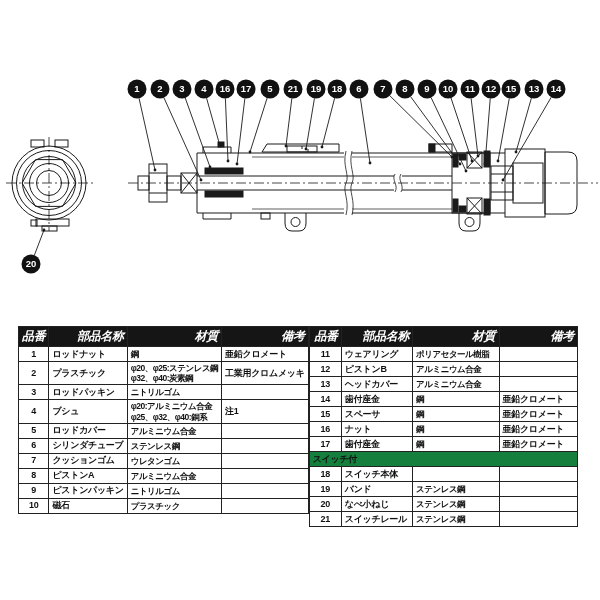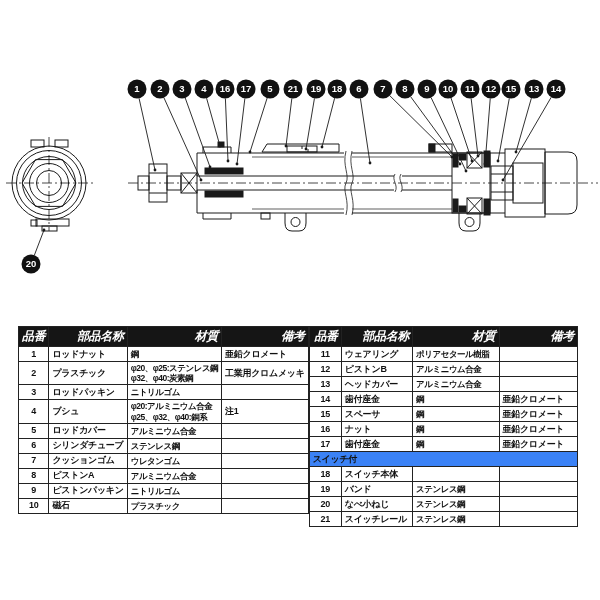--- a/index.html
+++ b/index.html
@@ -10,21 +10,21 @@
   .note-top{position:absolute;top:306px;left:10px;font-size:11px;font-weight:bold;letter-spacing:-0.3px;}
   .note-bottom{position:absolute;top:520px;left:8px;font-size:10px;font-weight:bold;letter-spacing:-0.3px;}
   .tables{position:absolute;top:326px;left:18px;width:560px;display:flex;align-items:flex-start;}
   table{border-collapse:collapse;table-layout:fixed;}
   th,td{border:1px solid #222;font-weight:bold;padding:1px 3px;white-space:pre;overflow:hidden;
         vertical-align:middle;letter-spacing:-0.3px;}
   th{background:#151515;color:#fff;font-size:12px;height:12px;text-align:right;font-style:italic;}
   td{font-size:9px;height:12px;line-height:1.2;}
   td.col-no{text-align:center;padding:1px 0;}
   td.col-mat{font-size:8.5px;letter-spacing:-0.5px;}
-  td.section{background:#3b82f6;}
+  td.section{background:#15803d;}
   .tl .col-no{width:27px}.tl .col-name{width:73px}.tl .col-mat{width:86px}.tl .col-rem{width:88px}
   .tr .col-no{width:28px}.tr .col-name{width:68px}.tr .col-mat{width:90px}.tr .col-rem{width:88px}
 </style>
 </head>
 <body>
 
 <div class="stage">
 
   <svg class="drawing" width="600" height="300" viewBox="0 0 600 300">
     <g stroke="#1a1a1a" stroke-width="1" fill="none">

